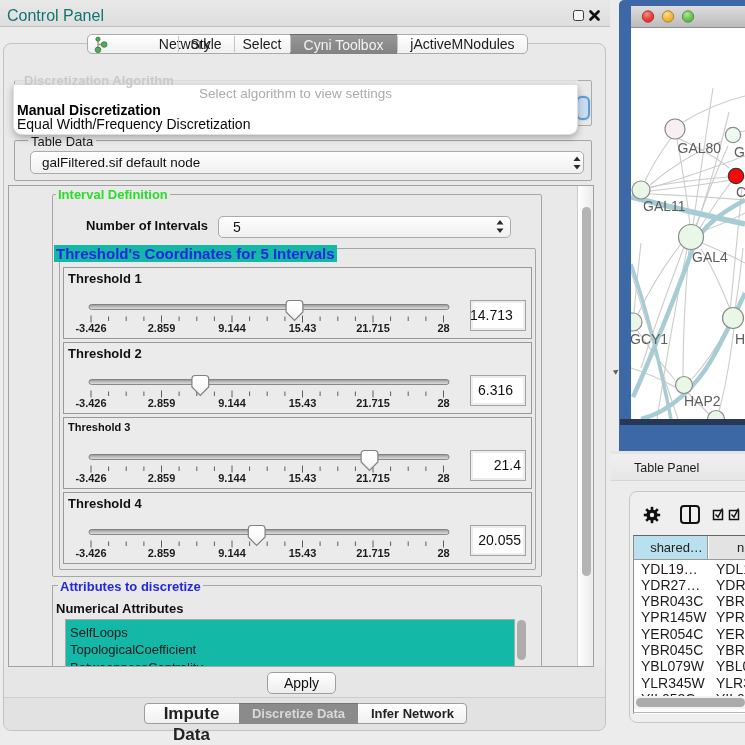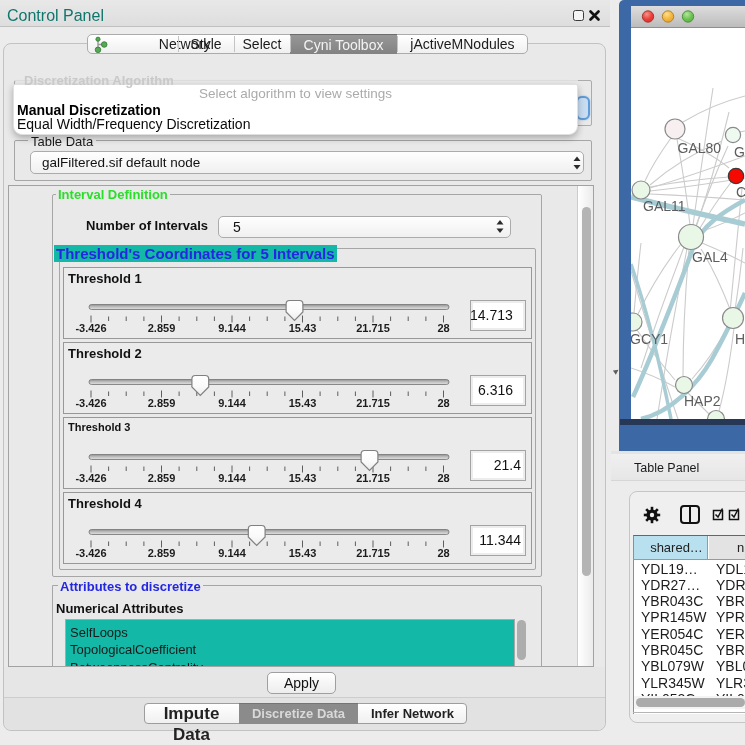--- a/index.html
+++ b/index.html
@@ -227,21 +227,21 @@
         <text x="98.5" y="65" text-anchor="middle">2.859</text>
         <text x="169.0" y="65" text-anchor="middle">9.144</text>
         <text x="239.5" y="65" text-anchor="middle">15.43</text>
         <text x="310.0" y="65" text-anchor="middle">21.715</text>
         <text x="380.5" y="65" text-anchor="middle">28</text>
       </g>
       <path d="M 185.3,37.0 Q 185.3,33.5 188.7,33.5 L 198.7,33.5 Q 202.1,33.5 202.1,37.0 L 202.1,45.0 L 193.7,53.5 L 185.3,45.0 Z" fill="url(#thm)" stroke="#808080" stroke-width="1.2"></path>
     </svg>
 <div class="abs bold" style="left:68px;top:496px;font-size:13px;color:#111">Threshold 4</div>
 <div class="abs" style="left:470px;top:525px;width:56px;height:31px;background:#fff;border:1px solid #a3a3a3;box-shadow:inset 0 0 0 2px #ededed;"></div>
-<div class="abs" style="left:470px;top:525px;width:51px;height:31px;font-size:14px;color:#111;text-align:right;line-height:31px">11.344</div>
+<div class="abs" style="left:470px;top:525px;width:51px;height:31px;font-size:14px;color:#111;text-align:right;line-height:31px">20.055</div>
 
 <div class="abs" style="left:52px;top:585px;width:490px;height:82px;border:1px solid #a6a6a6;border-top-right-radius:2px"></div>
 <div class="abs bold" style="left:58px;top:579px;font-size:13px;color:#2427e0;background:#e9e9e9;padding:0 2px">Attributes to discretize</div>
 <div class="abs bold" style="left:56px;top:601px;font-size:13px;color:#111">Numerical Attributes</div>
 <div class="abs" style="left:65px;top:619px;width:450px;height:47px;background:#14b8a6;border:1px solid #a9a9a9;border-bottom:none;overflow:hidden">
 <div style="margin:4px 0 0 4px;font-size:13px;color:#1a1a1a;line-height:17.4px">SelfLoops<br>TopologicalCoefficient<br>BetweennessCentrality</div>
 </div>
 <div class="abs" style="left:517px;top:620px;width:9px;height:40px;background:#adadad;border-radius:4.5px"></div>
 
 <div class="abs" style="left:4px;top:667px;width:601px;height:30px;background:#e6e6e6"></div>

